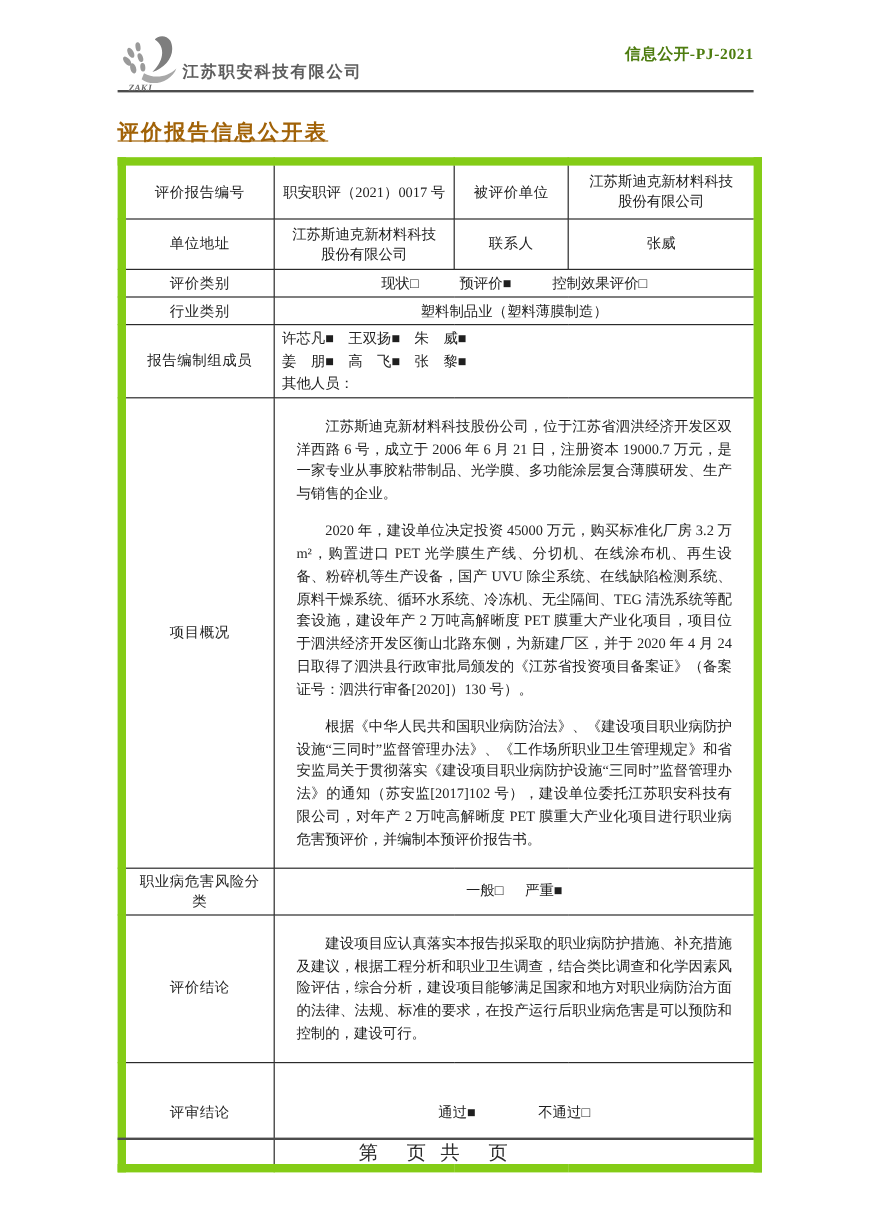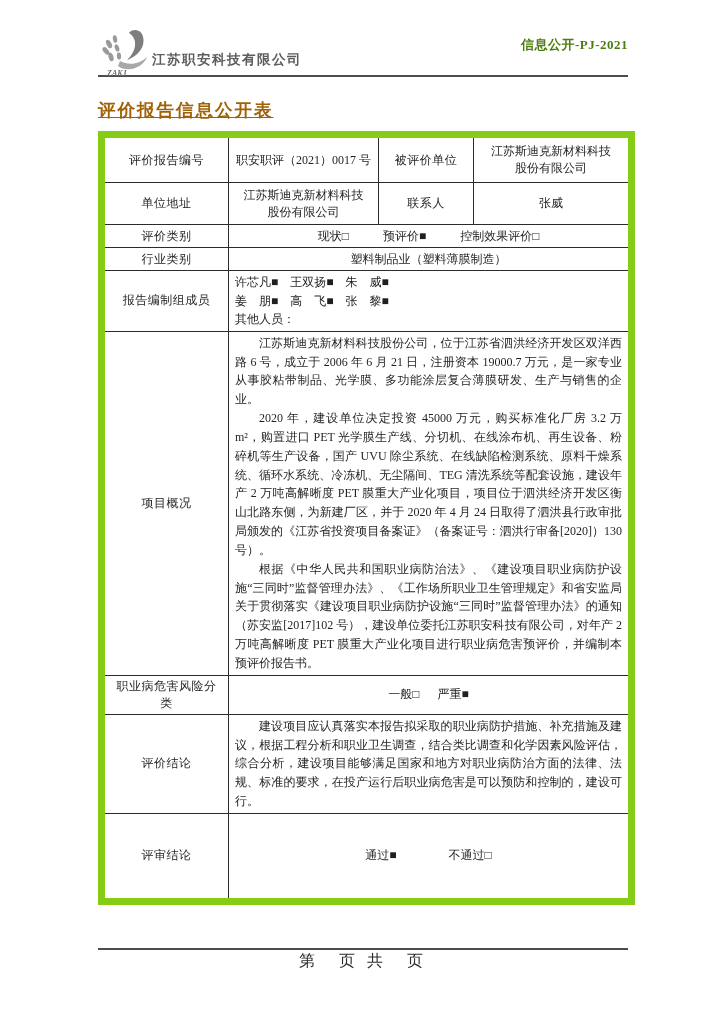--- a/index.html
+++ b/index.html
@@ -32,21 +32,21 @@
 
   
   table.form {
     width:530px; border-collapse:collapse; table-layout:fixed;
     font-size:12px; border:7px solid #84cc16;
   }
   table.form td { border:1px solid #2b2b2b; padding:2px 6px; vertical-align:middle; }
   .lbl { text-align:center; letter-spacing:0.5px; }
   .ctr { text-align:center; }
   .wrap10 { display:inline-block; max-width:10.5em; }
-  .paras p { margin:0; text-indent:2em; text-align:justify; line-height:1.57; }
+  .paras p { margin:12px; text-indent:2em; text-align:justify; line-height:1.57; }
   .members div { line-height:1.55; }
   .opts { display:flex; justify-content:center; }
   .opts span + span { margin-left:34px; }
   .opts-tight span + span { margin-left:18px; }
   .opts-wide span + span { margin-left:52px; }
 
   
   .page-footer {
     position:absolute; left:98px; top:948px; width:530px;
     border-top:2.5px solid #4c4c4c; text-align:center;

